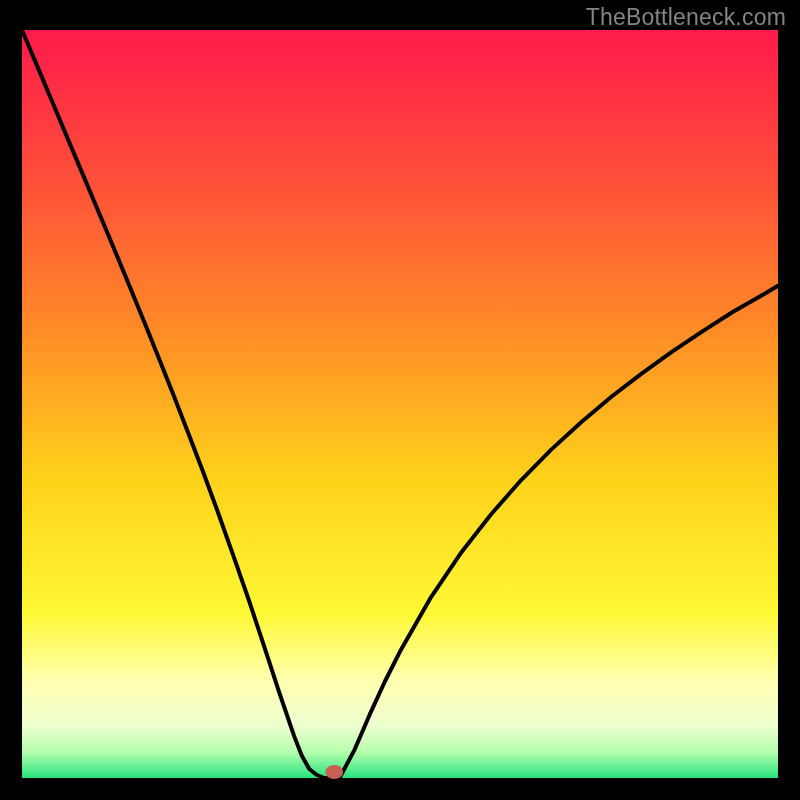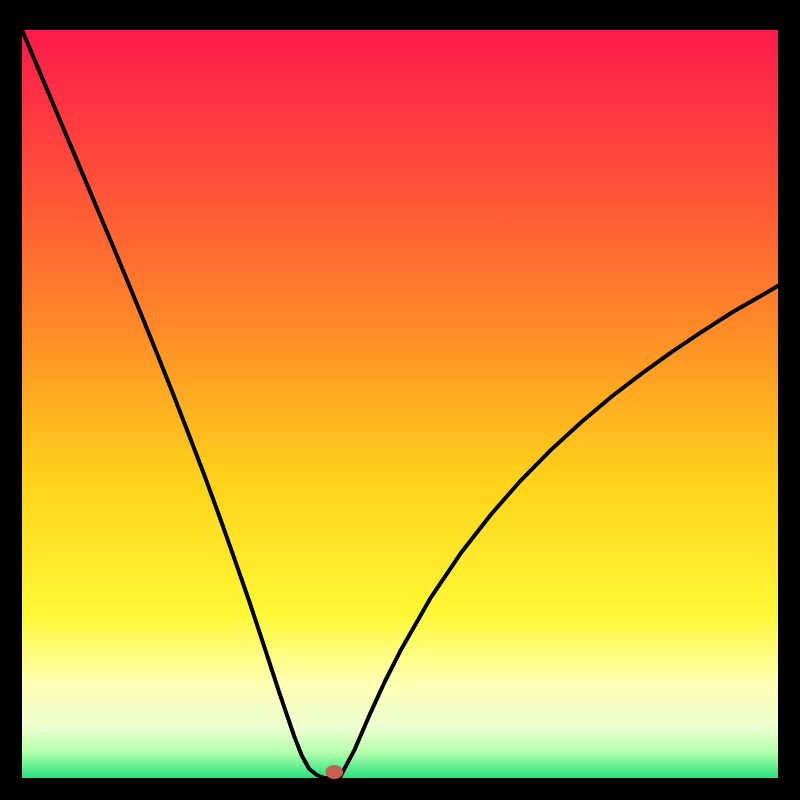--- a/index.html
+++ b/index.html
@@ -28,20 +28,21 @@
     z-index: 10;
   }
   svg {
     display: block;
   }
 </style>
 </head>
 <body>
 
 <div class="outer">
+  <div class="watermark">TheBottleneck.com</div>
   <svg id="chart-svg" width="800" height="800" viewBox="0 0 800 800">
     <defs>
       <linearGradient id="bg-grad" x1="0" y1="0" x2="0" y2="1">
           <stop offset="0.00%" stop-color="#ff1a4b"></stop>
           <stop offset="20.00%" stop-color="#ff4f39"></stop>
           <stop offset="40.00%" stop-color="#ff8b27"></stop>
           <stop offset="60.00%" stop-color="#ffd21a"></stop>
           <stop offset="78.00%" stop-color="#fff835"></stop>
           <stop offset="87.00%" stop-color="#ffffb0"></stop>
           <stop offset="93.00%" stop-color="#eeffd0"></stop>

